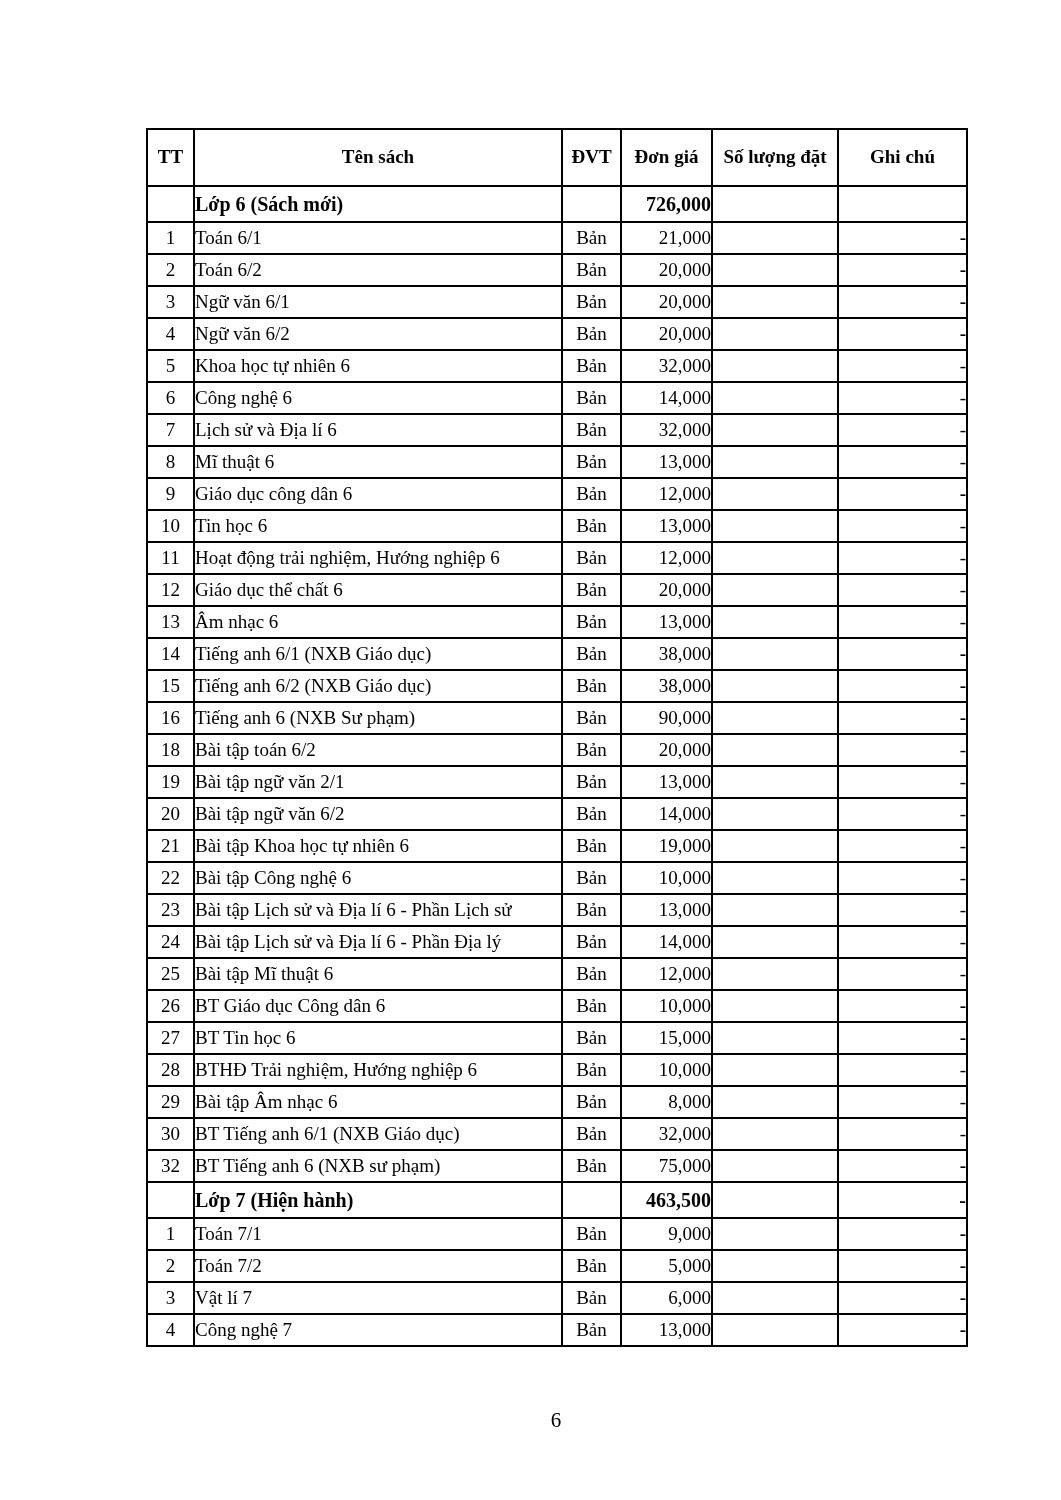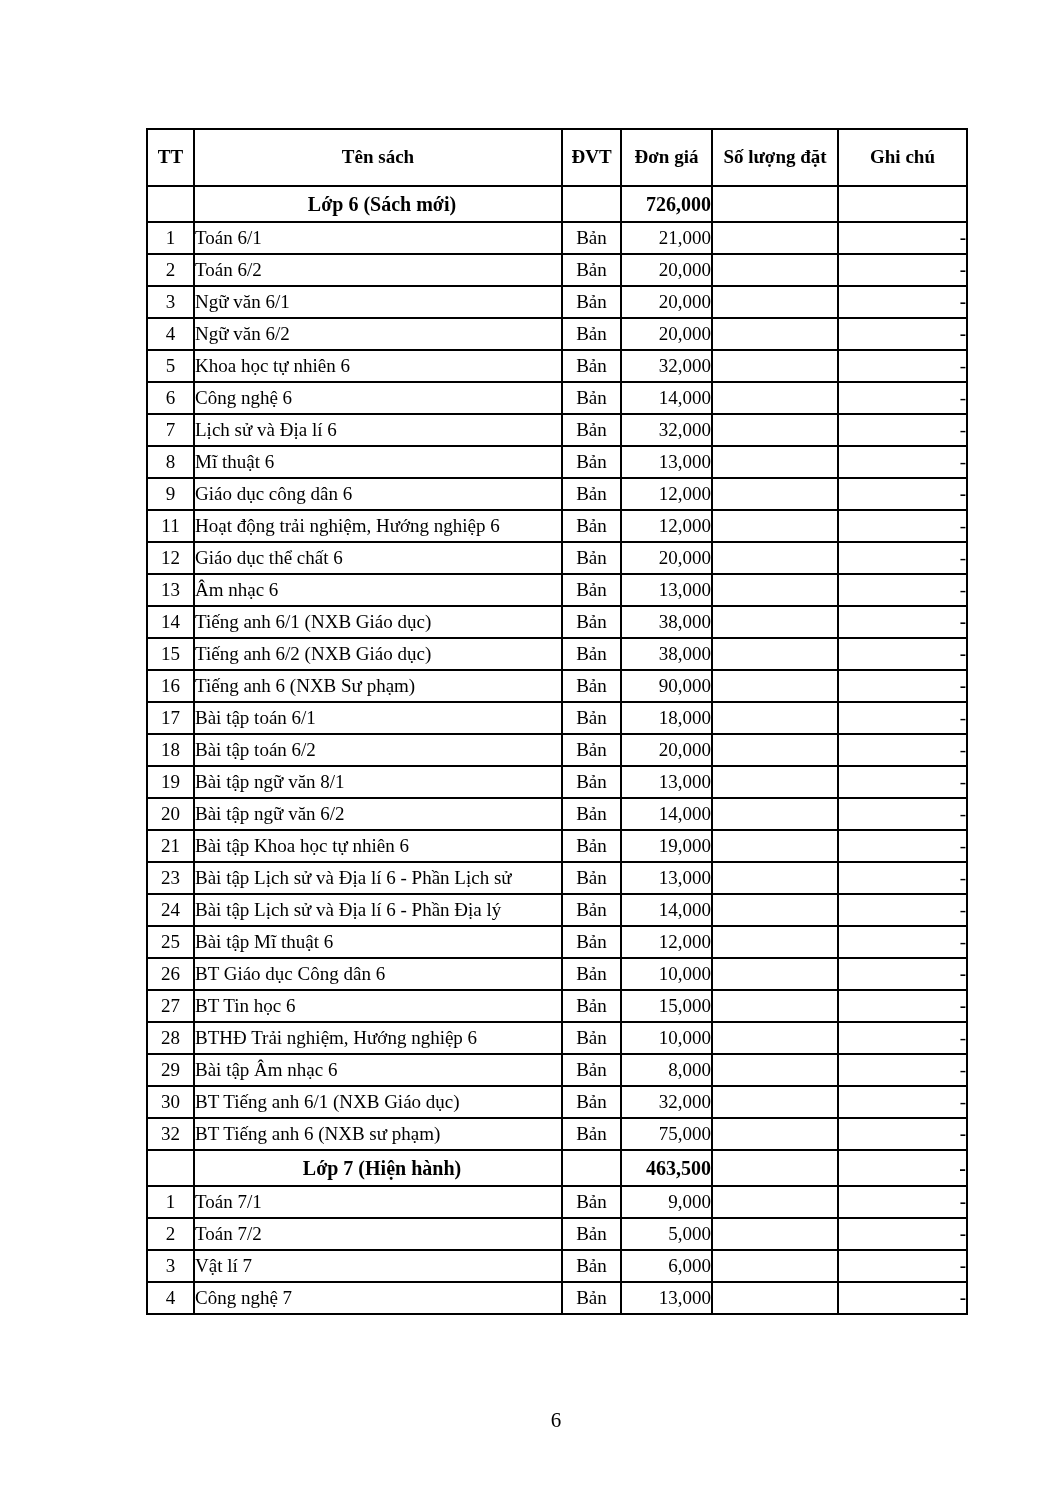--- a/index.html
+++ b/index.html
@@ -49,21 +49,21 @@
     height: 30px;
     white-space: nowrap;
   }
   td.tt   { text-align: center; }
   td.name { text-align: left; padding-left: 12px; }
   td.dvt  { text-align: center; }
   td.price{ text-align: right; padding-right: 7px; }
   td.qty  { }
   td.note { text-align: right; padding-right: 9px; }
   tr.section td { height: 34px; font-weight: bold; font-size: 20px; }
-  tr.section td.name { text-align: center; padding-left: 8px; }
+  tr.section td.name { text-align: left; padding-left: 0; }
   td.bold { font-weight: bold; }
   .page-number {
     position: absolute;
     left: 146px;
     top: 1408px;
     width: 820px;
     text-align: center;
     font-size: 21px;
   }
 </style>
@@ -166,20 +166,28 @@
         </tr>
         <tr>
           <td class="tt">9</td>
           <td class="name">Giáo dục công dân 6</td>
           <td class="dvt">Bản</td>
           <td class="price">12,000</td>
           <td class="qty"></td>
           <td class="note bold">-</td>
         </tr>
         <tr>
+          <td class="tt">10</td>
+          <td class="name">Tin học 6</td>
+          <td class="dvt">Bản</td>
+          <td class="price">13,000</td>
+          <td class="qty"></td>
+          <td class="note">-</td>
+        </tr>
+        <tr>
           <td class="tt">11</td>
           <td class="name">Hoạt động trải nghiệm, Hướng nghiệp 6</td>
           <td class="dvt">Bản</td>
           <td class="price">12,000</td>
           <td class="qty"></td>
           <td class="note">-</td>
         </tr>
         <tr>
           <td class="tt">12</td>
           <td class="name">Giáo dục thể chất 6</td>
@@ -214,56 +222,56 @@
         </tr>
         <tr>
           <td class="tt">16</td>
           <td class="name">Tiếng anh 6 (NXB Sư phạm)</td>
           <td class="dvt">Bản</td>
           <td class="price">90,000</td>
           <td class="qty"></td>
           <td class="note bold">-</td>
         </tr>
         <tr>
-          <td class="tt">17</td>
-          <td class="name">Bài tập toán 6/1</td>
-          <td class="dvt">Bản</td>
-          <td class="price">18,000</td>
-          <td class="qty"></td>
-          <td class="note">-</td>
-        </tr>
-        <tr>
           <td class="tt">18</td>
           <td class="name">Bài tập toán 6/2</td>
           <td class="dvt">Bản</td>
           <td class="price">20,000</td>
           <td class="qty"></td>
           <td class="note">-</td>
         </tr>
         <tr>
           <td class="tt">19</td>
-          <td class="name">Bài tập ngữ văn 8/1</td>
+          <td class="name">Bài tập ngữ văn 2/1</td>
           <td class="dvt">Bản</td>
           <td class="price">13,000</td>
           <td class="qty"></td>
           <td class="note">-</td>
         </tr>
         <tr>
           <td class="tt">20</td>
           <td class="name">Bài tập ngữ văn 6/2</td>
           <td class="dvt">Bản</td>
           <td class="price">14,000</td>
           <td class="qty"></td>
           <td class="note">-</td>
         </tr>
         <tr>
           <td class="tt">21</td>
           <td class="name">Bài tập Khoa học tự nhiên 6</td>
           <td class="dvt">Bản</td>
           <td class="price">19,000</td>
+          <td class="qty"></td>
+          <td class="note">-</td>
+        </tr>
+        <tr>
+          <td class="tt">22</td>
+          <td class="name">Bài tập Công nghệ 6</td>
+          <td class="dvt">Bản</td>
+          <td class="price">10,000</td>
           <td class="qty"></td>
           <td class="note">-</td>
         </tr>
         <tr>
           <td class="tt">23</td>
           <td class="name">Bài tập Lịch sử và Địa lí 6 - Phần Lịch sử</td>
           <td class="dvt">Bản</td>
           <td class="price">13,000</td>
           <td class="qty"></td>
           <td class="note">-</td>

